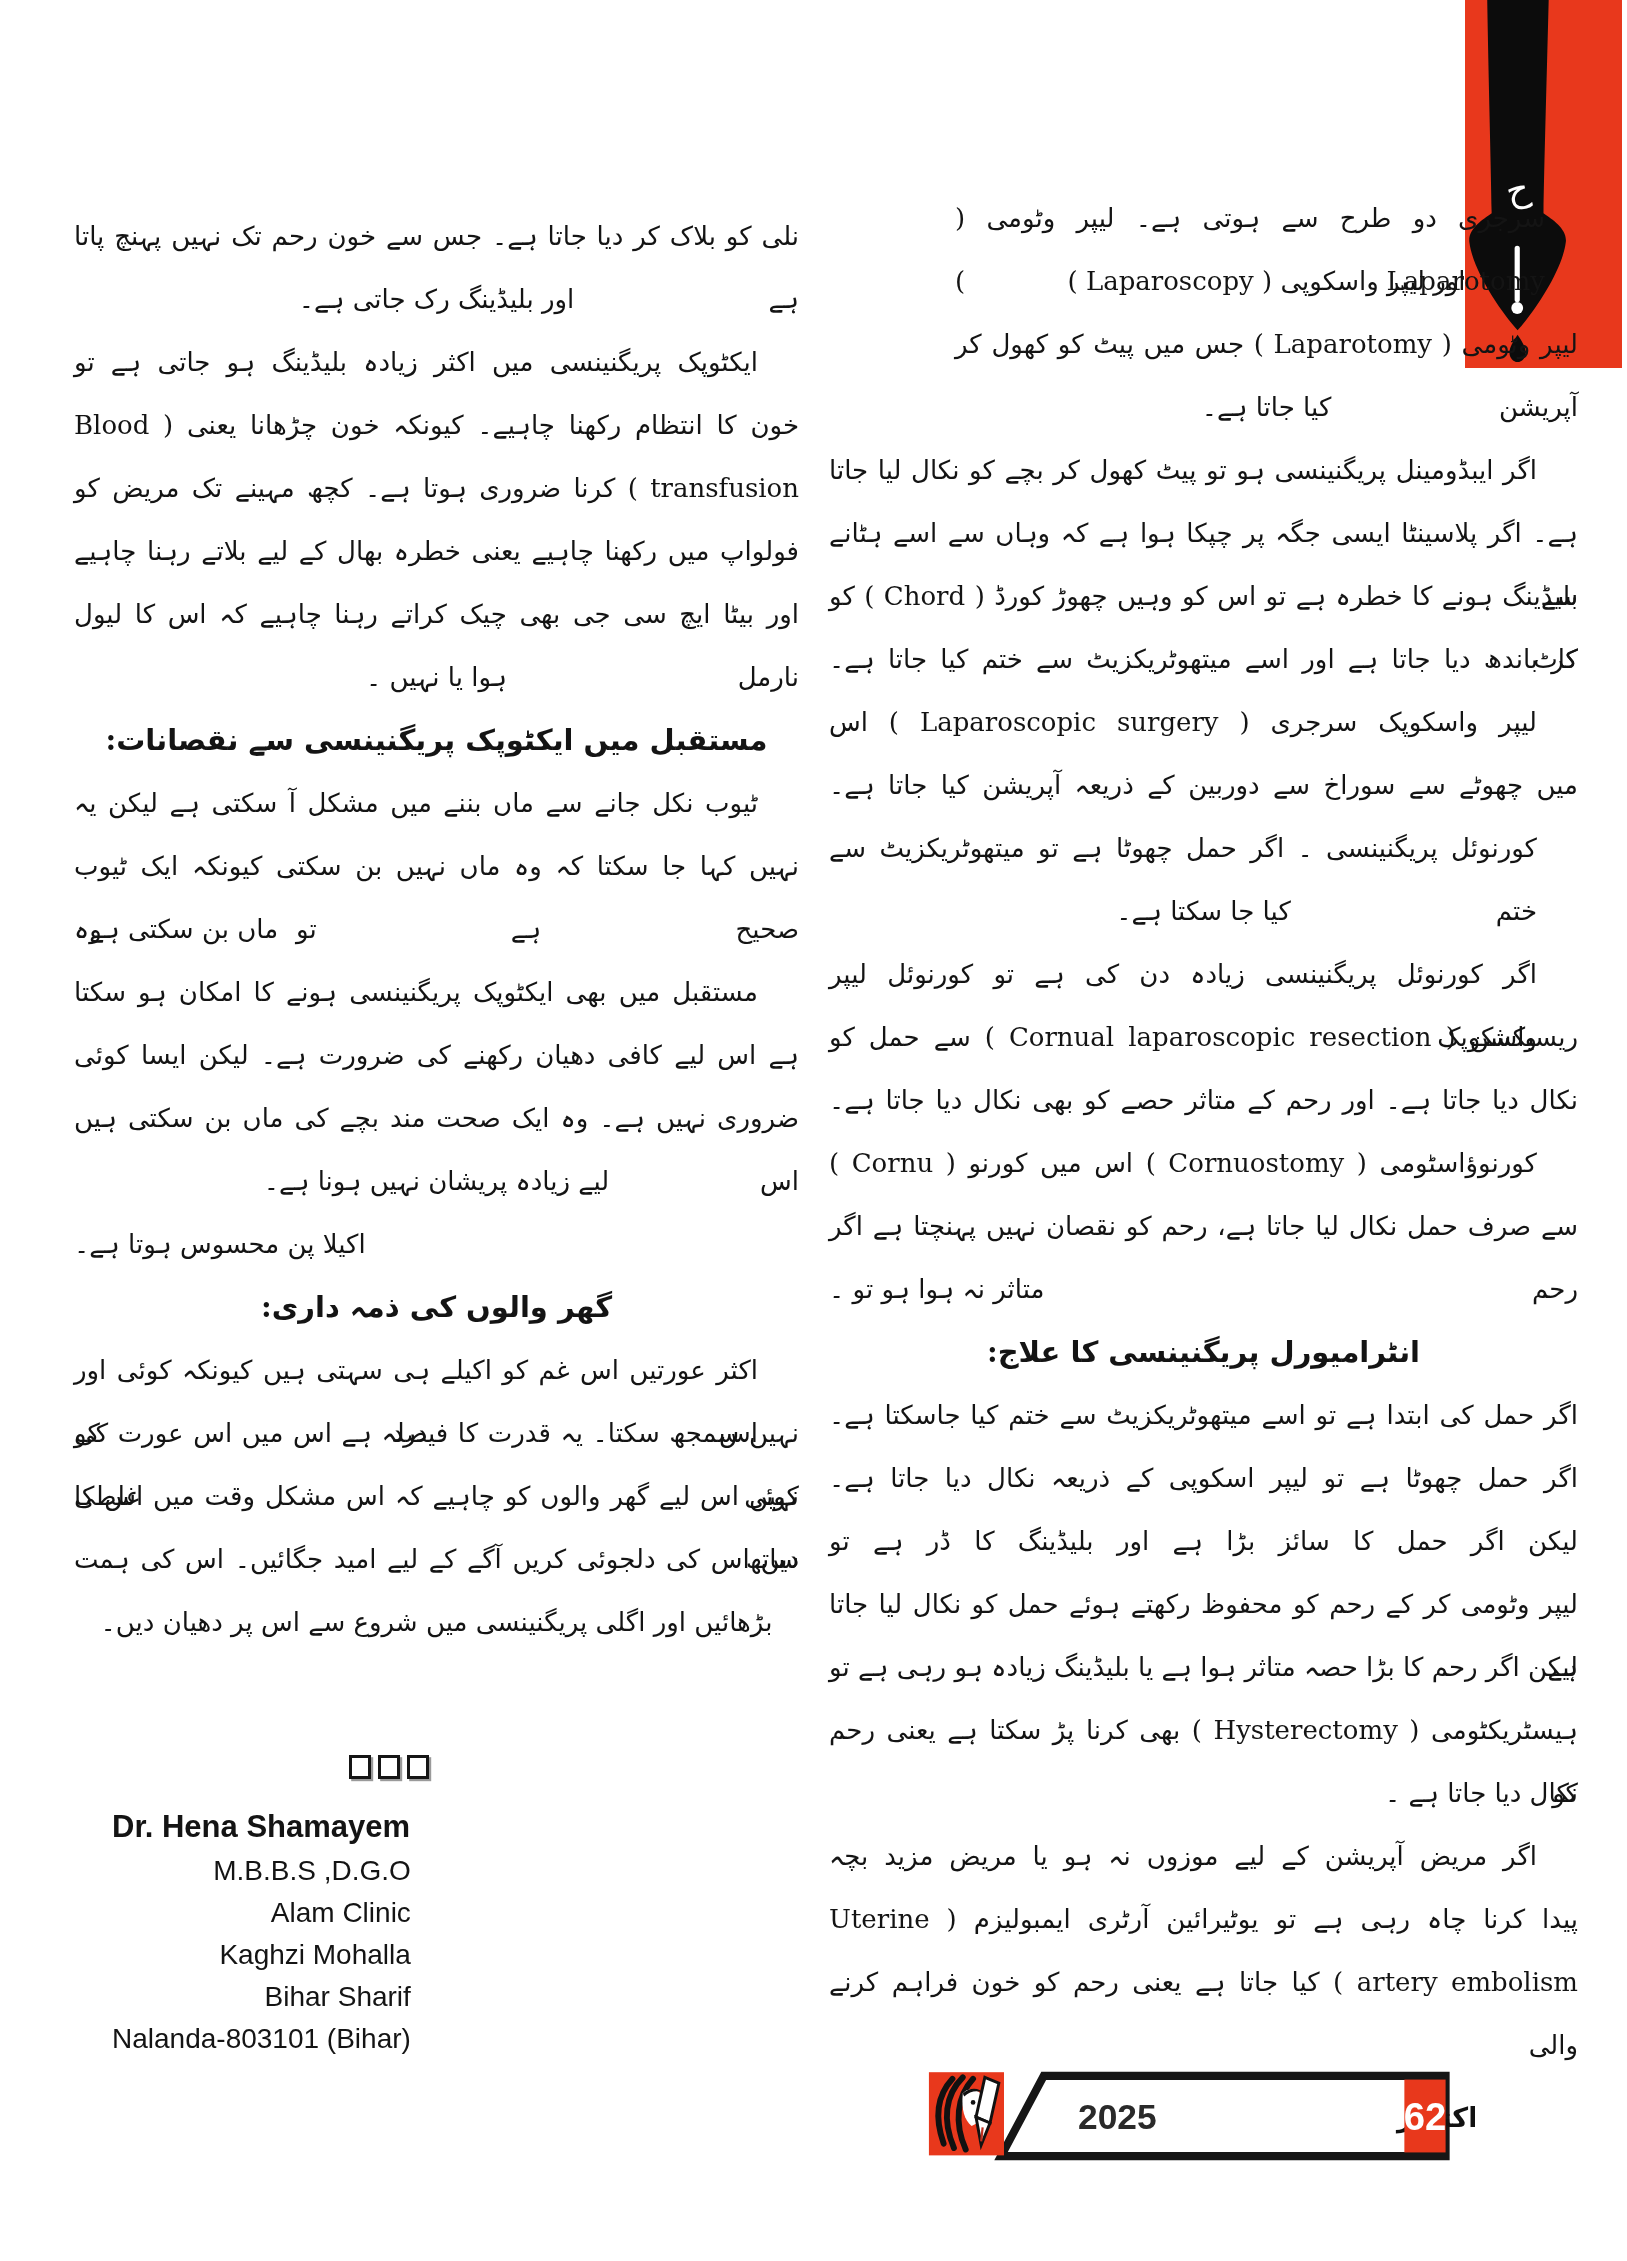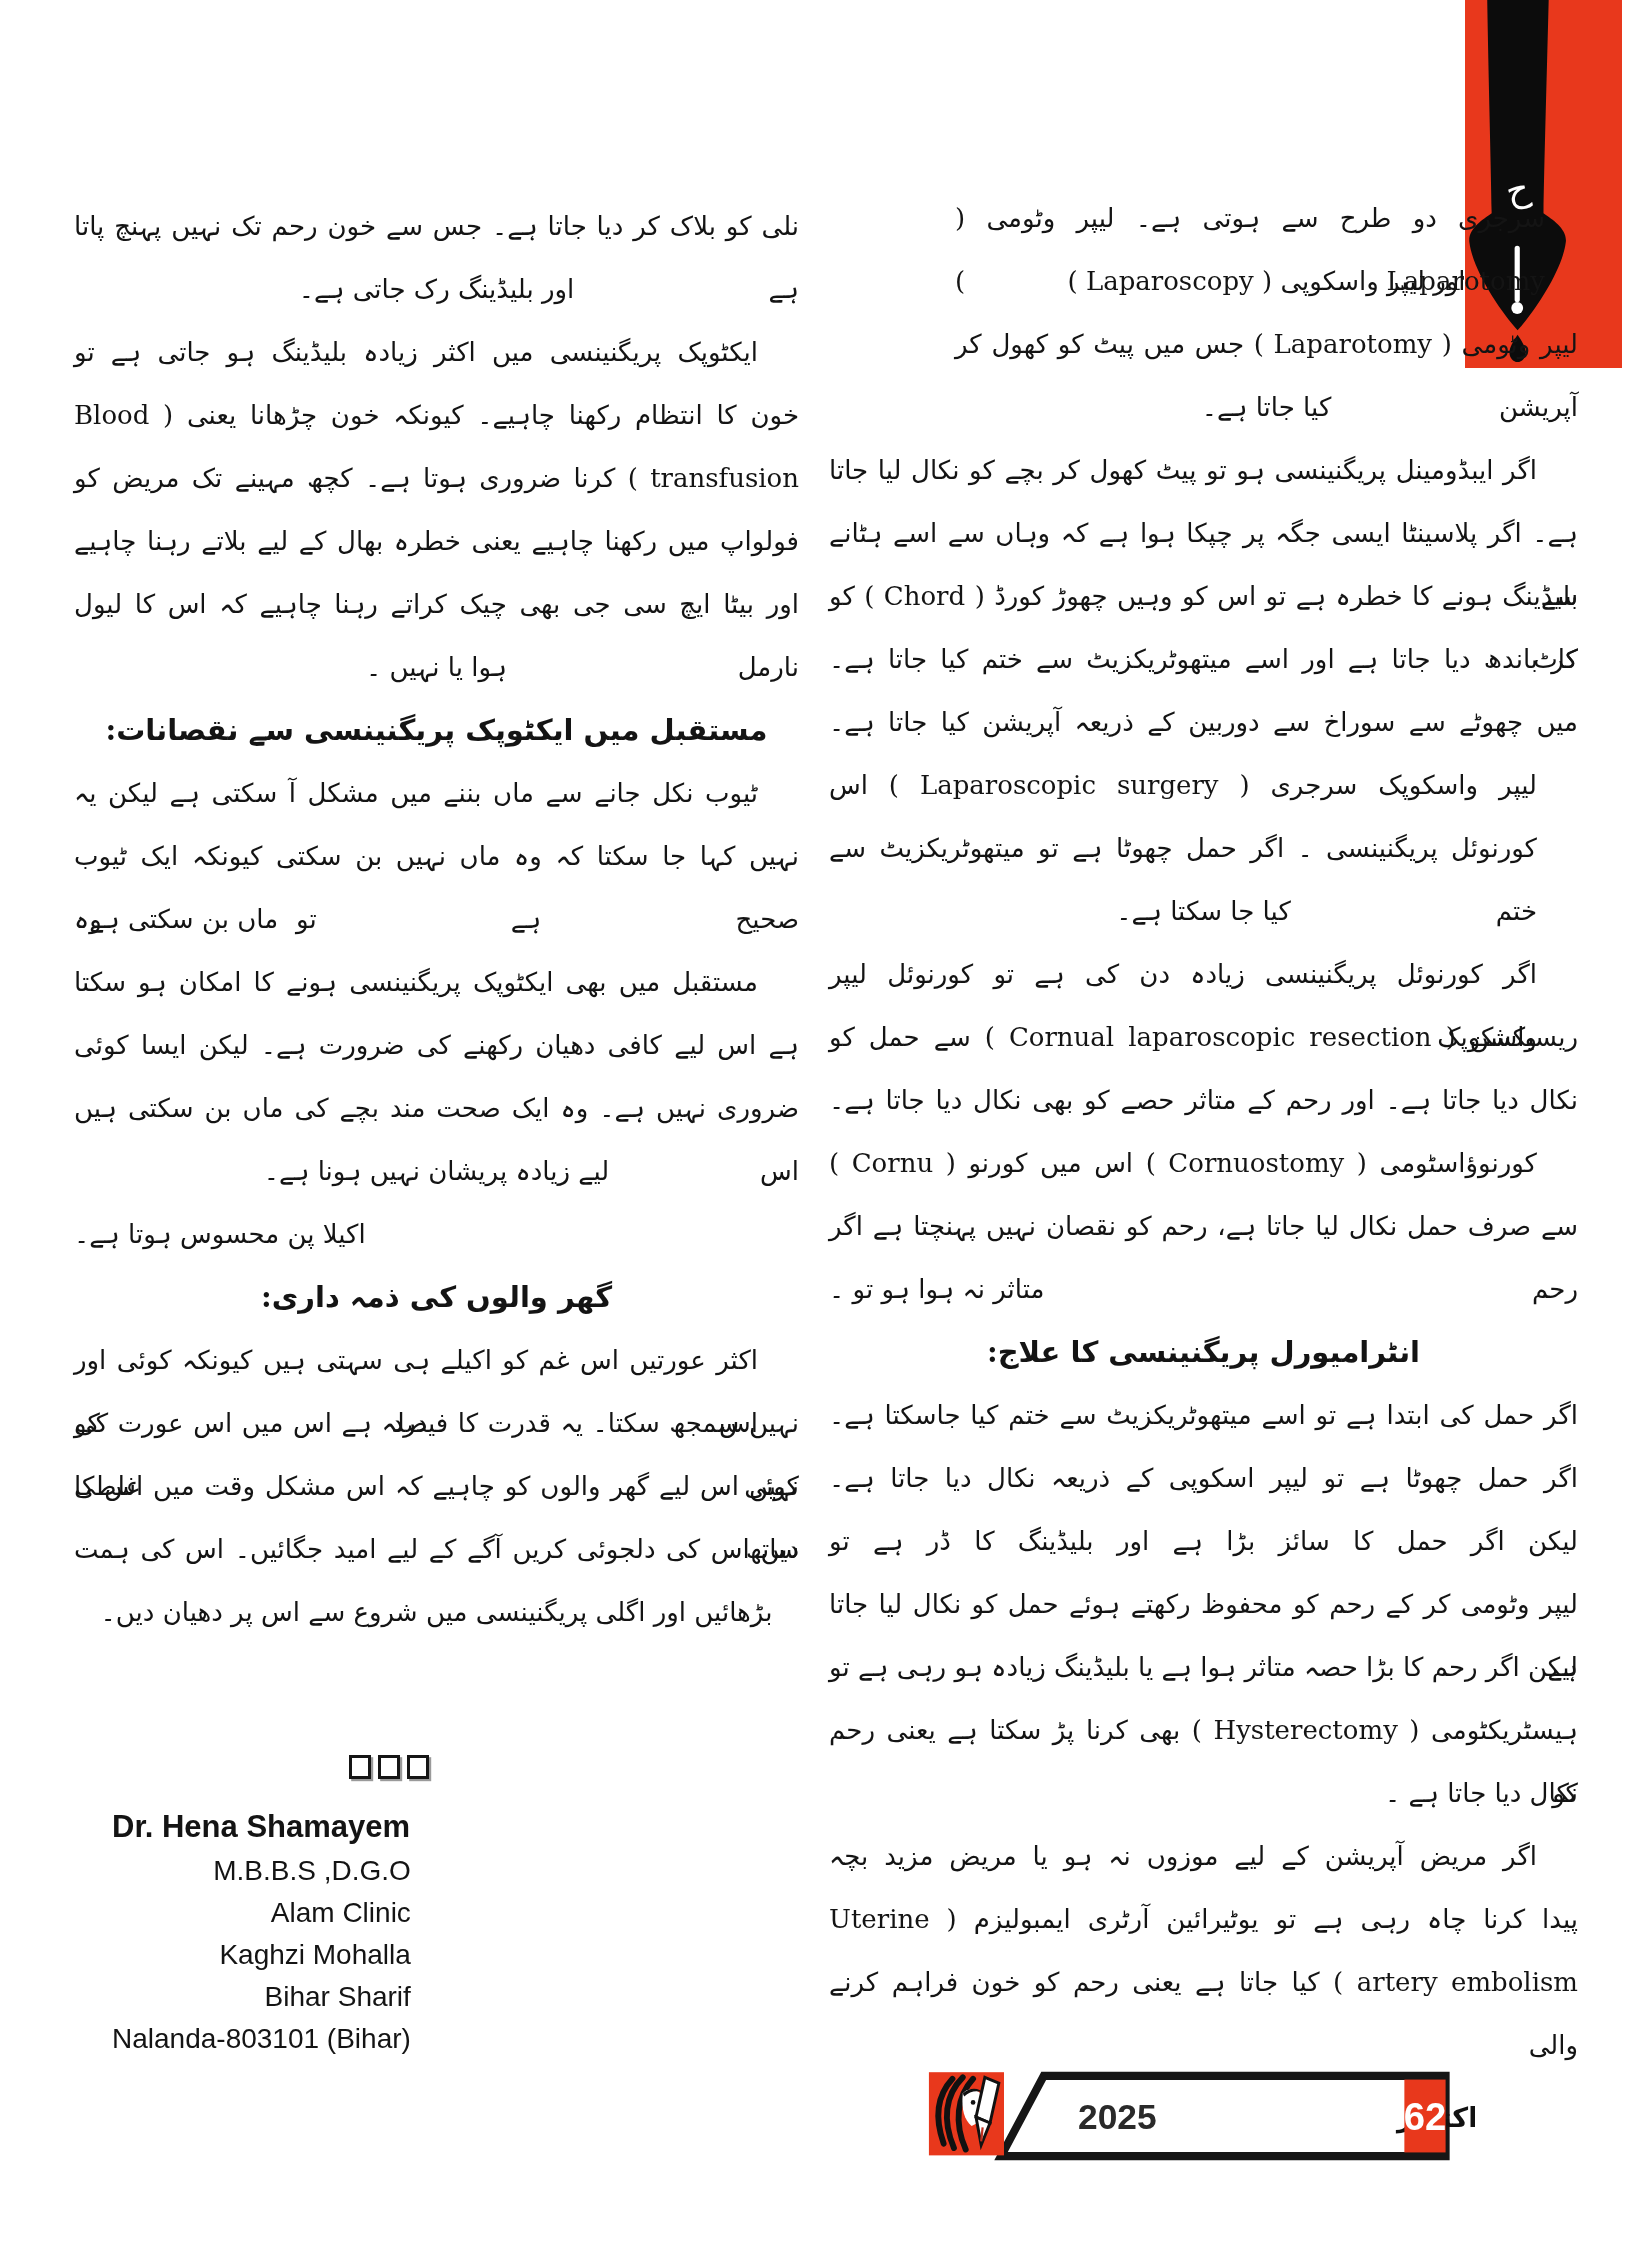--- a/index.html
+++ b/index.html
@@ -5,21 +5,21 @@
   :root { --red:#e8381c; --ink:#141414; }
   html,body { margin:0; padding:0; background:#d8d8d8; }
   .page {
     position:relative; width:1628px; height:2261px; margin:0 auto;
     background:#ffffff; overflow:hidden; color:var(--ink);
     font-family:"DejaVu Serif","DejaVu Sans",sans-serif;
   }
   
   .col { position:absolute; direction:rtl; font-size:26px; color:var(--ink); }
   .col-right { left:829px; top:187px;  width:749px; }
-  .col-left  { left:74px;  top:195px;  width:725px;  }
+  .col-left  { left:74px;  top:205px;  width:725px;  }
   .ln  { height:63px; line-height:63px; overflow:visible; white-space:nowrap; }
   .j, .jf { text-align:justify; text-align-last:justify; white-space:normal; }
   .jf { padding-right:41px; }
   .c  { text-align:center; }
   .l  { text-align:left; }
   .r  { text-align:right; }
   .h  { font-weight:bold; text-align:center; font-size:29px; }
   .n  { margin-left:0; margin-right:0; padding-left:126px; } 
   .n.jf { padding-right:33px; }
   
@@ -49,22 +49,22 @@
 
   <div class="col col-right">
       <div class="ln jf n">سرجری دو طرح سے ہوتی ہے۔ لیپر وٹومی ( Laparotomy )</div>
       <div class="ln c n">اور لیپر واسکوپی ( Laparoscopy )</div>
       <div class="ln j n">لیپر وٹومی ( Laparotomy ) جس میں پیٹ کو کھول کر آپریشن</div>
       <div class="ln c n">کیا جاتا ہے۔</div>
       <div class="ln jf">اگر ایبڈومینل پریگنینسی ہو تو پیٹ کھول کر بچے کو نکال لیا جاتا</div>
       <div class="ln j">ہے۔ اگر پلاسینٹا ایسی جگہ پر چپکا ہوا ہے کہ وہاں سے اسے ہٹانے سے</div>
       <div class="ln j">بلیڈینگ ہونے کا خطرہ ہے تو اس کو وہیں چھوڑ کورڈ ( Chord ) کو کاٹ</div>
       <div class="ln j">کر باندھ دیا جاتا ہے اور اسے میتھوٹریکزیٹ سے ختم کیا جاتا ہے۔</div>
+      <div class="ln jf">لیپر واسکوپک سرجری ( Laparoscopic surgery ) اس</div>
       <div class="ln j">میں چھوٹے سے سوراخ سے دوربین کے ذریعہ آپریشن کیا جاتا ہے۔</div>
-      <div class="ln jf">لیپر واسکوپک سرجری ( Laparoscopic surgery ) اس</div>
       <div class="ln jf">کورنوئل پریگنینسی ۔ اگر حمل چھوٹا ہے تو میتھوٹریکزیٹ سے ختم</div>
       <div class="ln c">کیا جا سکتا ہے۔</div>
       <div class="ln jf">اگر کورنوئل پریگنینسی زیادہ دن کی ہے تو کورنوئل لیپر واسکوپک</div>
       <div class="ln j">ریسیکشن ( Cornual laparoscopic resection ) سے حمل کو</div>
       <div class="ln j">نکال دیا جاتا ہے۔ اور رحم کے متاثر حصے کو بھی نکال دیا جاتا ہے۔</div>
       <div class="ln jf">کورنوؤاسٹومی ( Cornuostomy ) اس میں کورنو ( Cornu )</div>
       <div class="ln j">سے صرف حمل نکال لیا جاتا ہے، رحم کو نقصان نہیں پہنچتا ہے اگر رحم</div>
       <div class="ln l">متاثر نہ ہوا ہو تو ۔</div>
       <div class="ln h">انٹرامیورل پریگنینسی کا علاج:</div>
       <div class="ln j">اگر حمل کی ابتدا ہے تو اسے میتھوٹریکزیٹ سے ختم کیا جاسکتا ہے۔</div>

